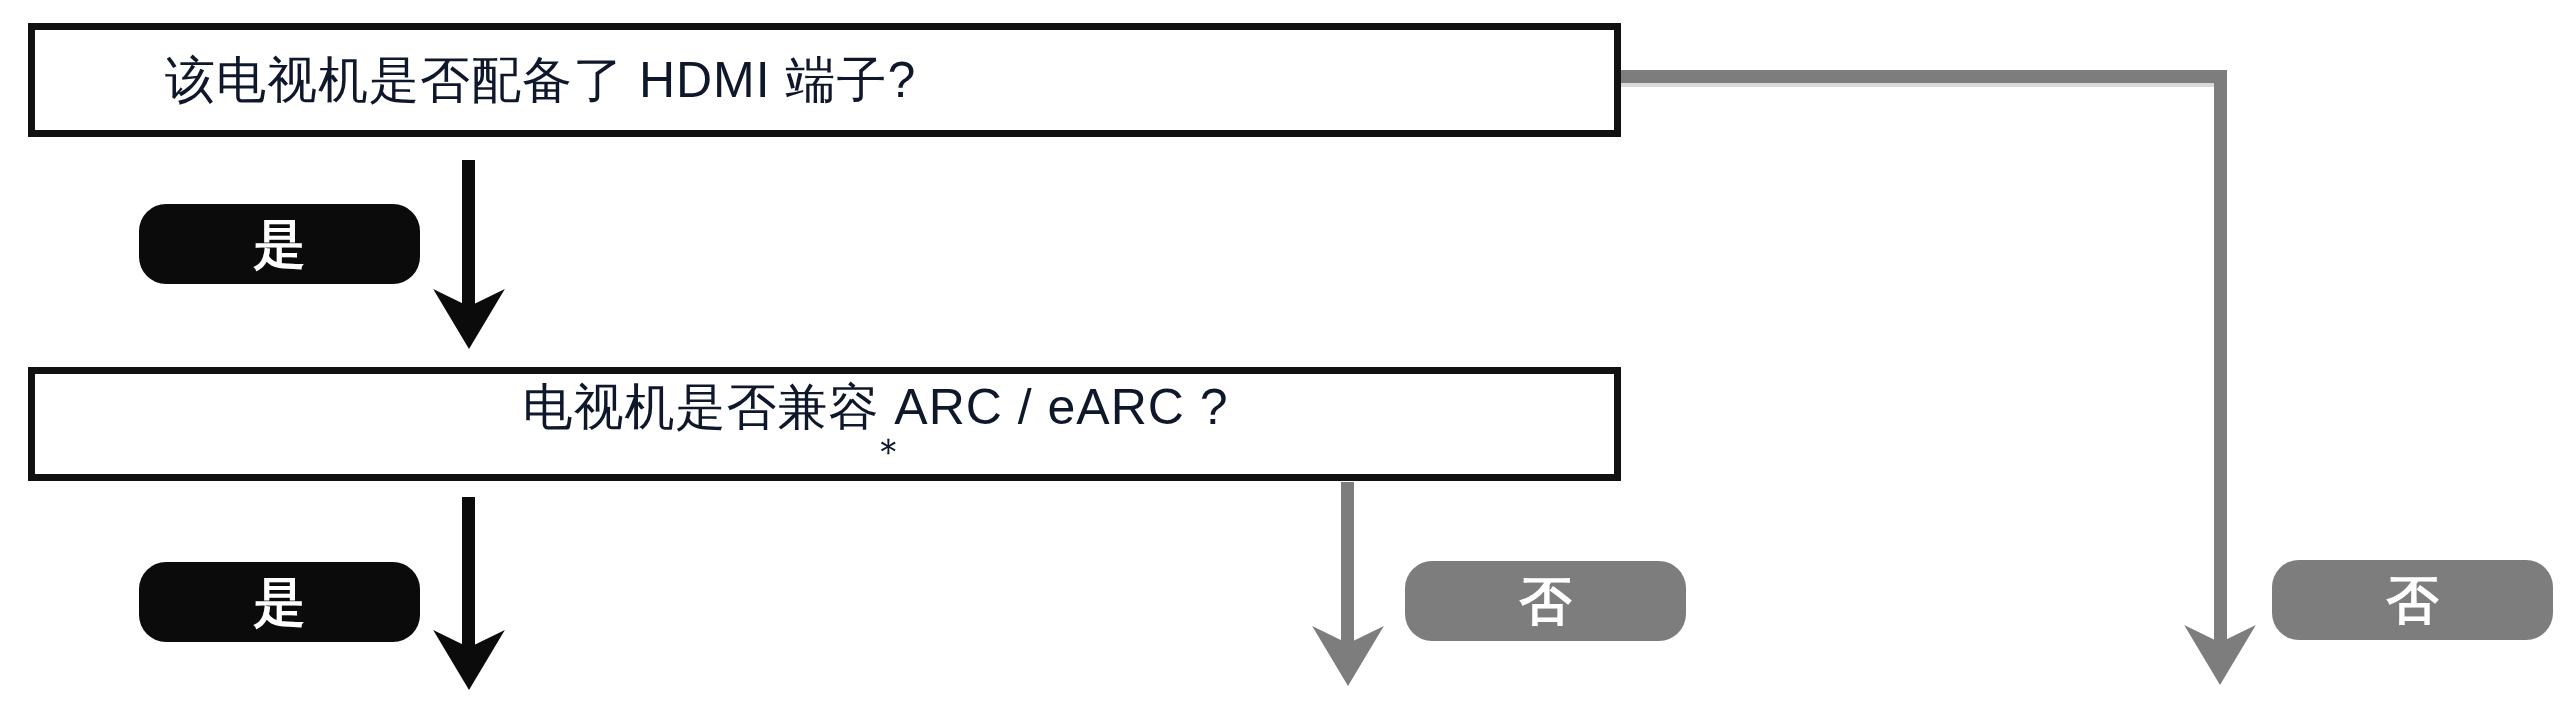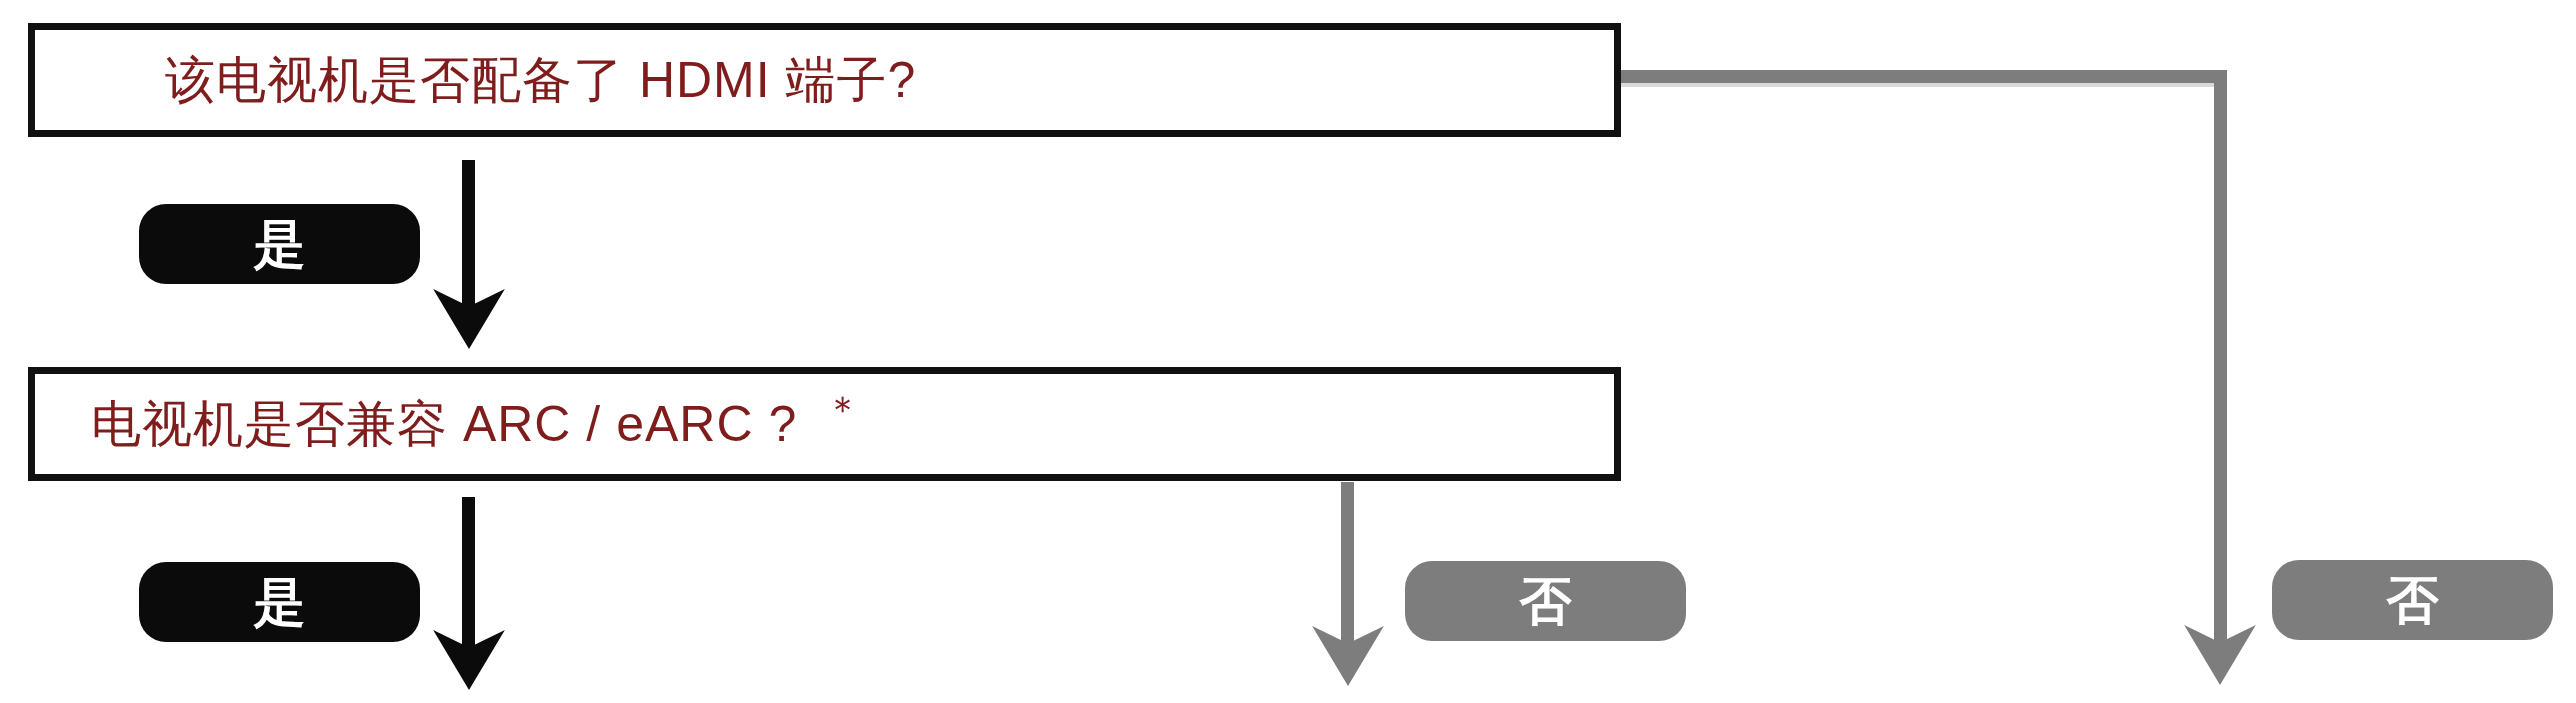--- a/index.html
+++ b/index.html
@@ -21,26 +21,26 @@
     position: absolute;
     left: 28px;
     width: 1593px;
     height: 114px;
     box-sizing: border-box;
     border: 7.8px solid #111111;
     background: #ffffff;
     display: flex;
     align-items: center;
     font-size: 50px;
-    color: #7f1d1d;
+    color: #0f172a;
     letter-spacing: 1px;
     white-space: nowrap;
   }
   .qbox.q1 { top: 23px;  padding-left: 130px; }
-  .qbox.q2 { top: 367px; padding-left: 56px; }
+  .qbox.q2 { top: 367px; padding-left: 102px; flex-direction: column; }
   .note-sup {
     font-size: 37px;
     position: relative;
     top: -13.6px;
     margin-left: 27px;
   }
   
   .pill {
     position: absolute;
     width: 281px;

